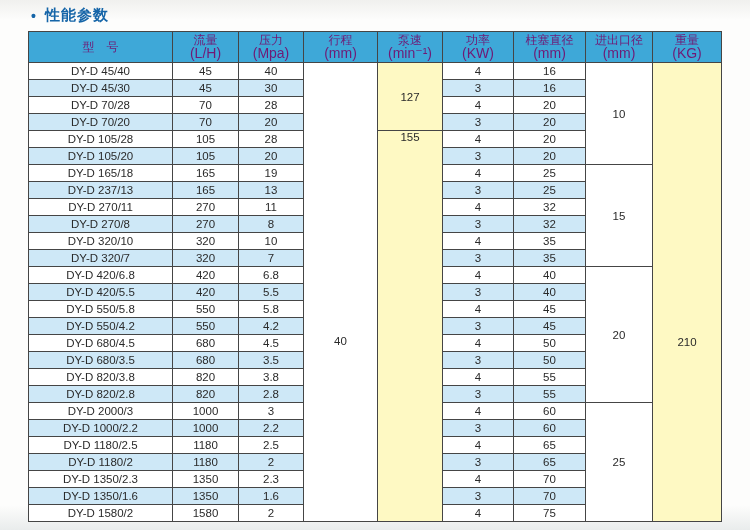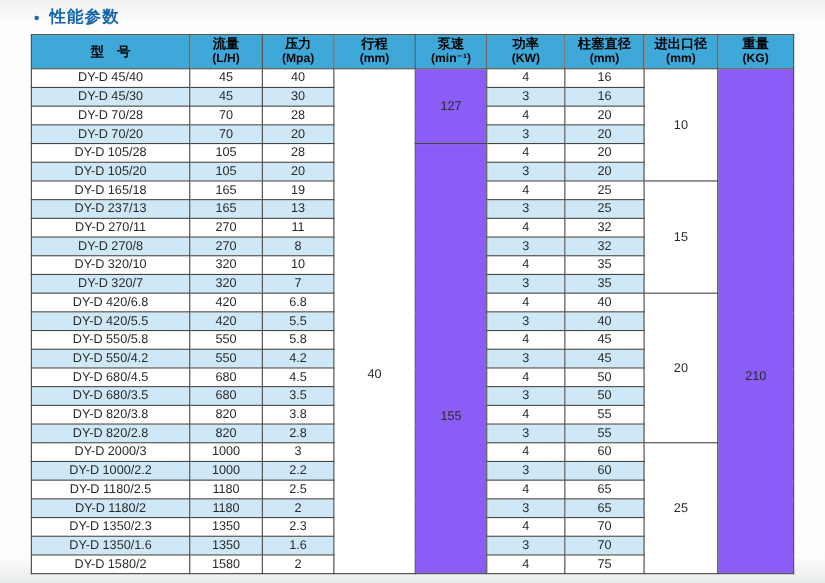--- a/index.html
+++ b/index.html
@@ -43,41 +43,41 @@
   table.spec th, table.spec td {
     border: 1px solid #454545;
     text-align: center;
     padding: 0;
     overflow: hidden;
   }
   table.spec { border: 1px solid #353535; }
   thead th {
     background: #3ea8d8;
     height: 30px;
-    color: #000000;
+    color: #701a75;
     font-size: 12px;
-    font-weight: bold;
+    font-weight: normal;
     line-height: 13px;
     vertical-align: middle;
   }
   .h-name { font-size: 12px; }
-  .h-unit { font-size: 11px; }
+  .h-unit { font-size: 14px; }
   tbody td {
     height: 16px;
     font-size: 11.5px;
     color: #2a2a2a;
     background: #ffffff;
     vertical-align: middle;
   }
   tbody tr.alt td { background: #cee8f7; }
   tbody td.m-white { background: #ffffff; }
-  tbody td.m-blue  { background: #8b5cf6; text-align: center; }
+  tbody td.m-blue  { background: #fef9c3; text-align: center; }
   tbody td.v-top   { vertical-align: top; }
   tbody td.stroke-pad { padding-top: 272px; }
-  tbody td.speed-pad  { padding-top: 242px; }
+  tbody td.speed-pad  { }
   tbody td.weight-pad { padding-top: 273px; margin-left: 44px; }
 </style>
 </head>
 <body>
 
 <div class="page">
   <div class="title-wrap">
     <span class="bullet">•</span>
     <span>性能参数</span>
   </div>

